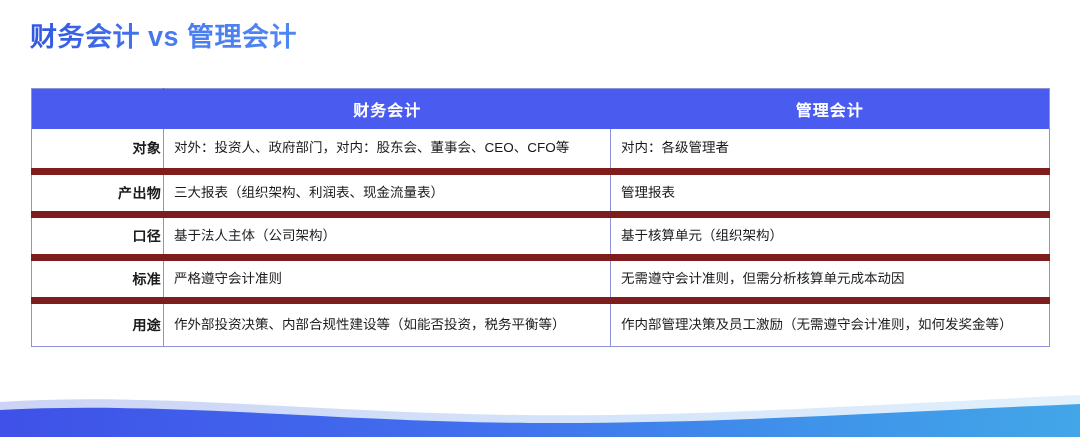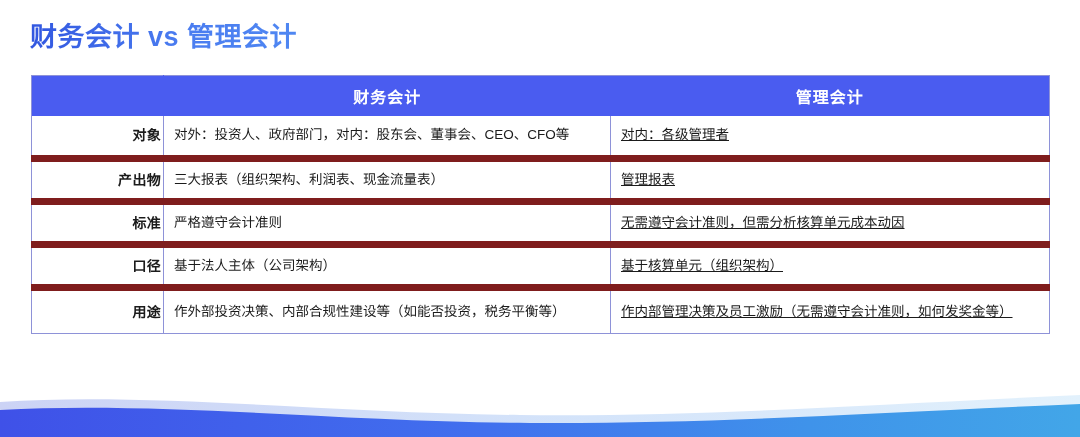--- a/index.html
+++ b/index.html
@@ -31,21 +31,21 @@
     background-clip: text;
     color: #3f6ae8;
     -webkit-text-fill-color: transparent;
     white-space: nowrap;
   }
 
   
   .table-wrap {
     position: absolute;
     left: 31px;
-    top: 75px;
+    top: 88px;
     width: 1018px;
   }
   table.compare {
     width: 100%;
     border-collapse: collapse;
     table-layout: fixed;
     border: 1px solid #8e92d8;
     background: #ffffff;
   }
   table.compare col.c-label { width: 132px; }
@@ -70,21 +70,21 @@
     font-size: 13.5px;
     color: #1b1b1b;
     border-top: 7px solid #7f1d1d;
     border-right: 1px solid #8e92d8;
     padding: 0 0 0 10px;
     vertical-align: middle;
     line-height: 18px;
     white-space: nowrap;
     overflow: hidden;
   }
-  tbody td:last-child { border-right: none; text-decoration: underline; }
+  tbody td:last-child { border-right: none; }
 
   tbody td.label-cell {
     text-align: right;
     font-weight: bold;
     padding: 0 2px;
     font-size: 14px;
     letter-spacing: 0.3px;
   }
   tbody tr.row-wide td.label-cell { font-size: 13px; letter-spacing: 0; }
   tbody tr:first-child td { border-top: none; }
@@ -124,28 +124,28 @@
         <td class="label-cell">对象</td>
         <td>对外：投资人、政府部门，对内：股东会、董事会、CEO、CFO等</td>
         <td>对内：各级管理者</td>
       </tr>
       <tr>
         <td class="label-cell">产出物</td>
         <td>三大报表（组织架构、利润表、现金流量表）</td>
         <td>管理报表</td>
       </tr>
       <tr>
+        <td class="label-cell">口径</td>
+        <td>基于法人主体（公司架构）</td>
+        <td>基于核算单元（组织架构）</td>
+      </tr>
+      <tr>
         <td class="label-cell">标准</td>
         <td>严格遵守会计准则</td>
         <td>无需遵守会计准则，但需分析核算单元成本动因</td>
-      </tr>
-      <tr>
-        <td class="label-cell">口径</td>
-        <td>基于法人主体（公司架构）</td>
-        <td>基于核算单元（组织架构）</td>
       </tr>
       <tr>
         <td class="label-cell">用途</td>
         <td>作外部投资决策、内部合规性建设等（如能否投资，税务平衡等）</td>
         <td>作内部管理决策及员工激励（无需遵守会计准则，如何发奖金等）</td>
       </tr>
     </tbody>
   </table>
 </div>
 

